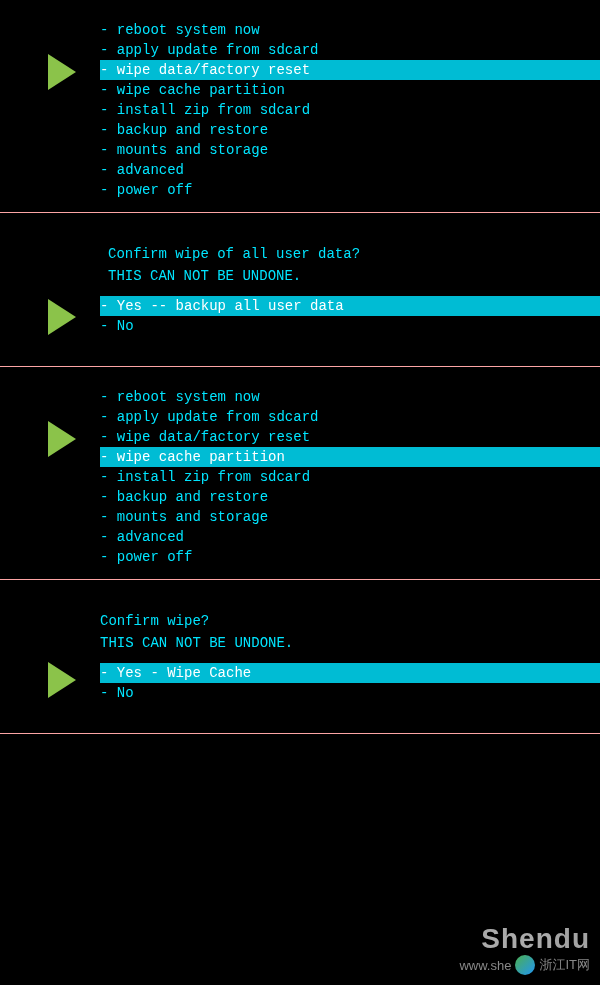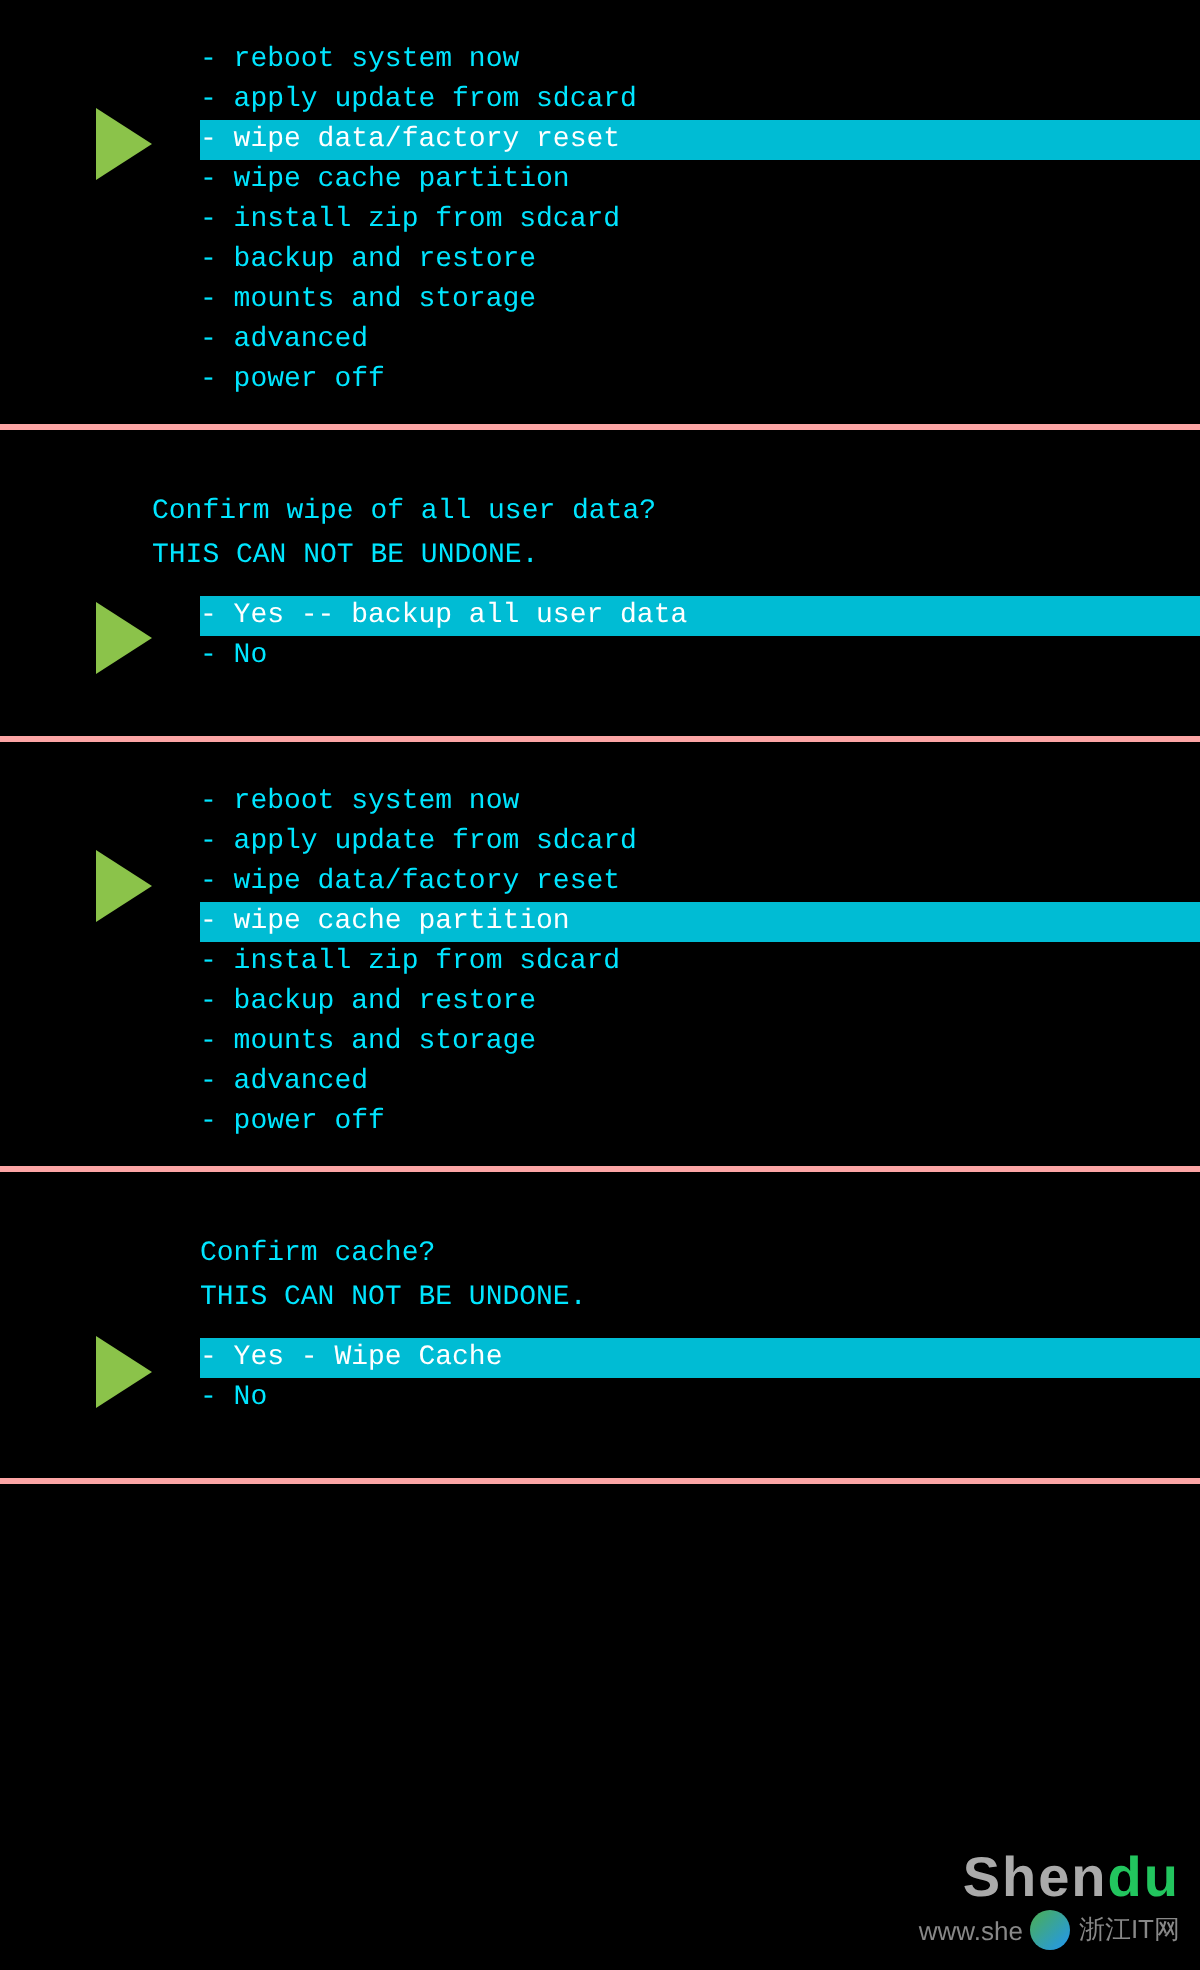--- a/index.html
+++ b/index.html
@@ -10,21 +10,21 @@
       font-family: 'Courier New', Courier, monospace;
       font-size: 14px;
       color: #00e5ff;
       overflow: hidden;
       position: relative;
     }
 
     .section {
       position: relative;
       padding: 10px 0 10px 0;
-      border-bottom: 3px solid #fca5a5;
+      border-bottom: 1px solid #fca5a5;
     }
 
     .menu-list {
       padding-left: 100px;
     }
 
     .menu-item {
       display: block;
       padding: 2px 6px 2px 0;
       color: #00e5ff;
@@ -59,21 +59,21 @@
     }
     .section1 .arrow {
       top: 54px;
     }
 
     
     .section2 {
       padding: 30px 0 30px 0;
     }
     .section2 .confirm-text {
-      padding-left: 76px;
+      padding-left: 108px;
       color: #00e5ff;
       margin-bottom: 8px;
       line-height: 1.6;
     }
     .section2 .arrow {
       top: 86px;
     }
 
     
     .section3 {
@@ -178,34 +178,34 @@
     <span class="menu-item">- install zip from sdcard</span>
     <span class="menu-item">- backup and restore</span>
     <span class="menu-item">- mounts and storage</span>
     <span class="menu-item">- advanced</span>
     <span class="menu-item">- power off</span>
   </div>
 </div>
 
 <div class="section section4">
   <div class="confirm-text">
-    <div>Confirm cache?</div>
+    <div>Confirm wipe?</div>
     <div>THIS CAN NOT BE UNDONE.</div>
   </div>
   <div class="arrow">
     <div class="arrow-shape"></div>
   </div>
   <div class="menu-list">
     <span class="menu-item selected">- Yes - Wipe Cache</span>
     <span class="menu-item">- No</span>
   </div>
 </div>
 
 <div class="watermark">
   <div class="watermark-title">
-    <span style="color:#aaa;text-align:right;">Shen</span><span style="color:#22c55e;">du</span>
+    <span style="color:#aaa;text-align:right;">Shen</span><span style="color:#a3a3a3;">du</span>
   </div>
   <div class="watermark-sub">
     <span>www.she</span>
     <span class="globe-icon"></span>
     <span>浙江IT网</span>
   </div>
 </div>
 
 </body></html>

